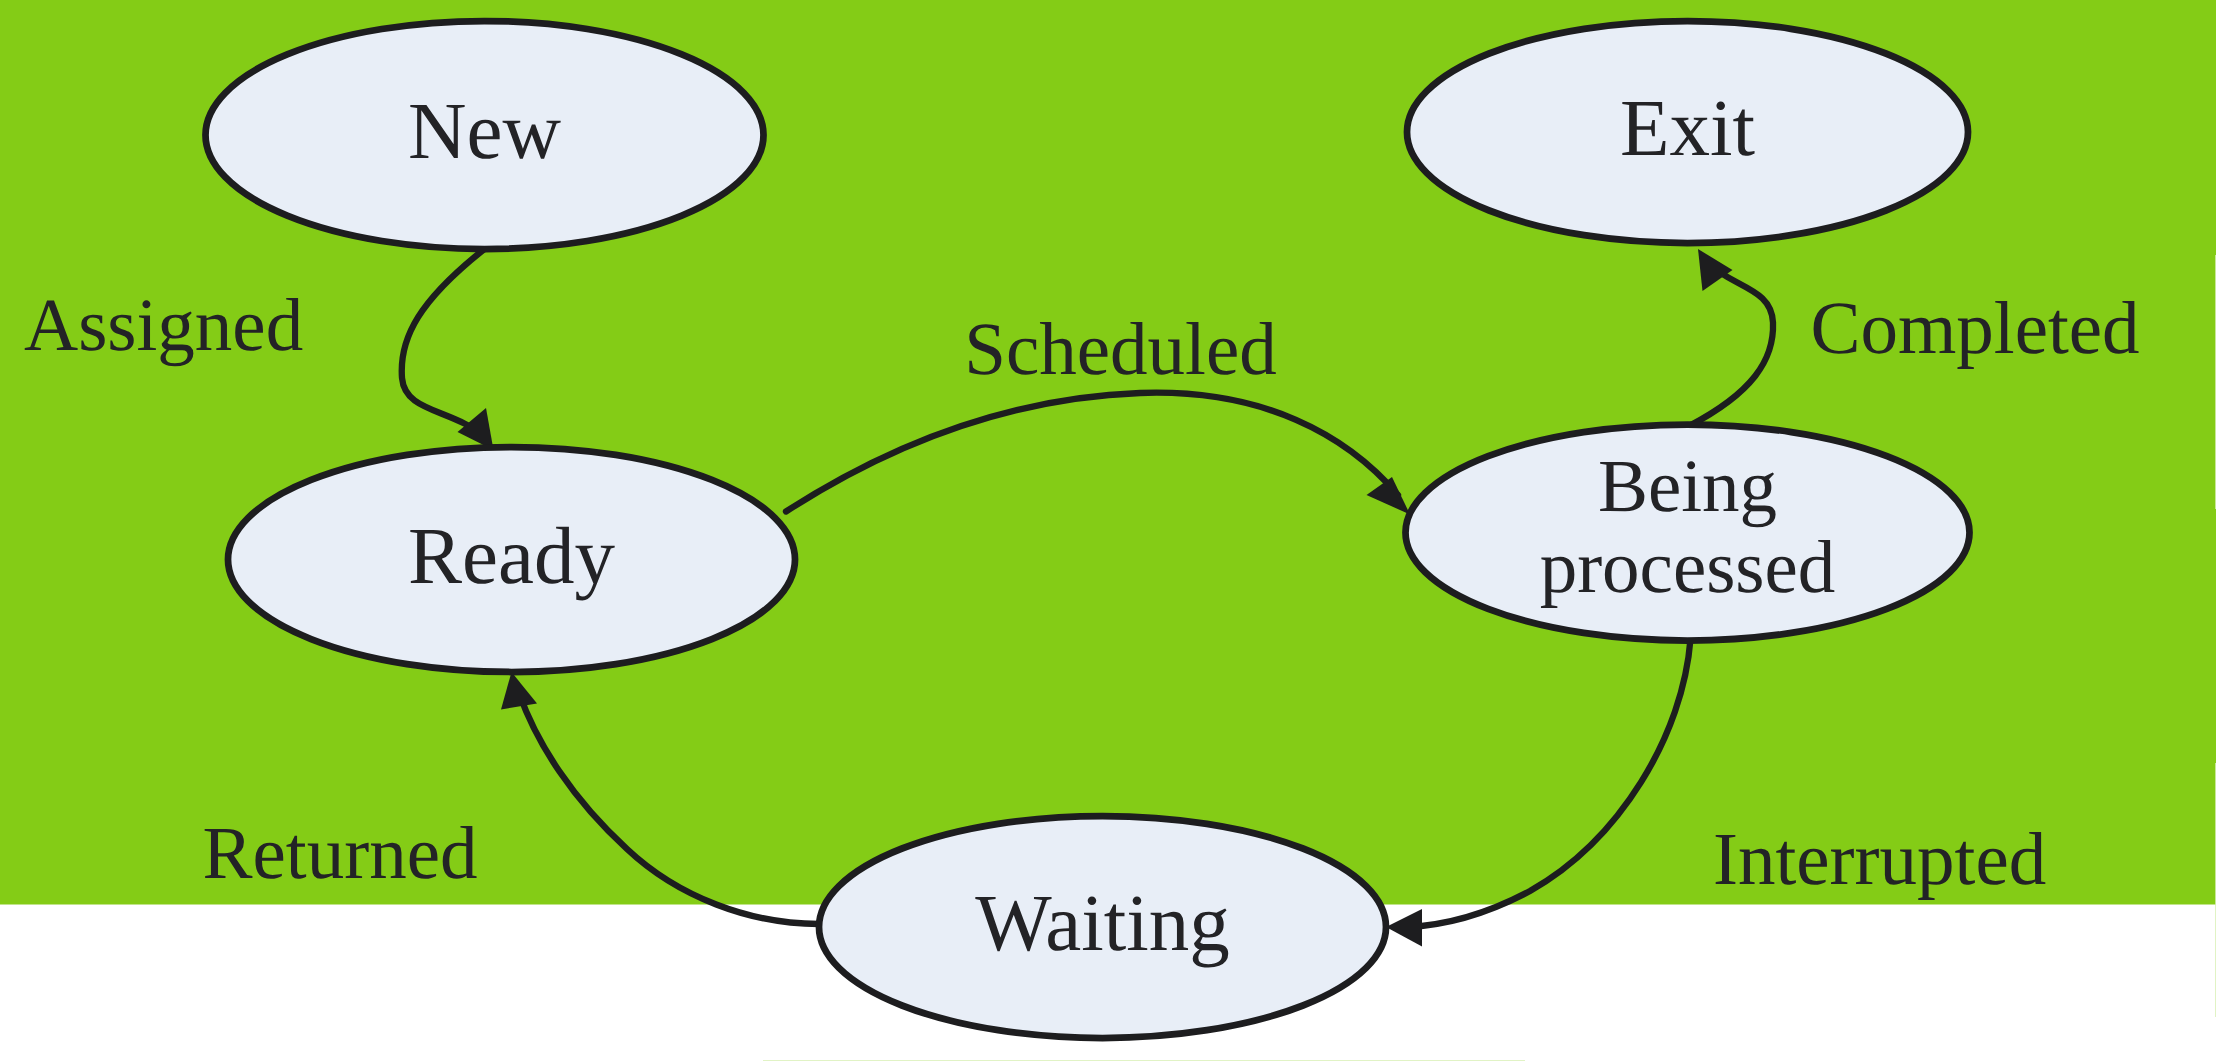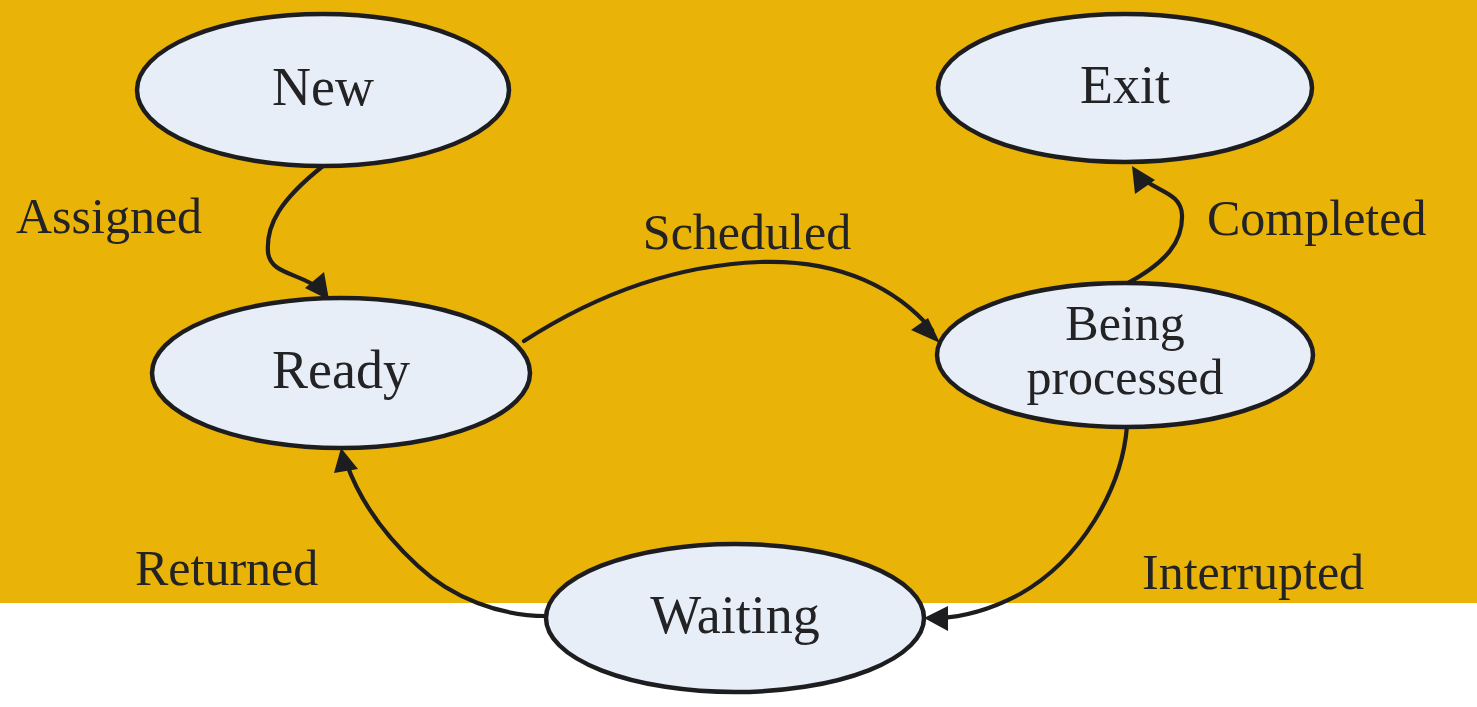--- a/index.html
+++ b/index.html
@@ -10,21 +10,21 @@
   body {
     width: 1477px;
     height: 707px;
     overflow: hidden;
     font-family: "Liberation Serif", "DejaVu Serif", serif;
   }
   #diagram-root {
     position: relative;
     width: 1477px;
     height: 603px;
-    background: #eab308;
+    background: #84cc16;
   }
   svg#state-diagram {
     display: block;
     width: 1477px;
     height: 707px;
   }
   .node-ellipse {
     fill: #e8eef7;
     stroke: #1d1d1f;
     stroke-width: 4.5;

